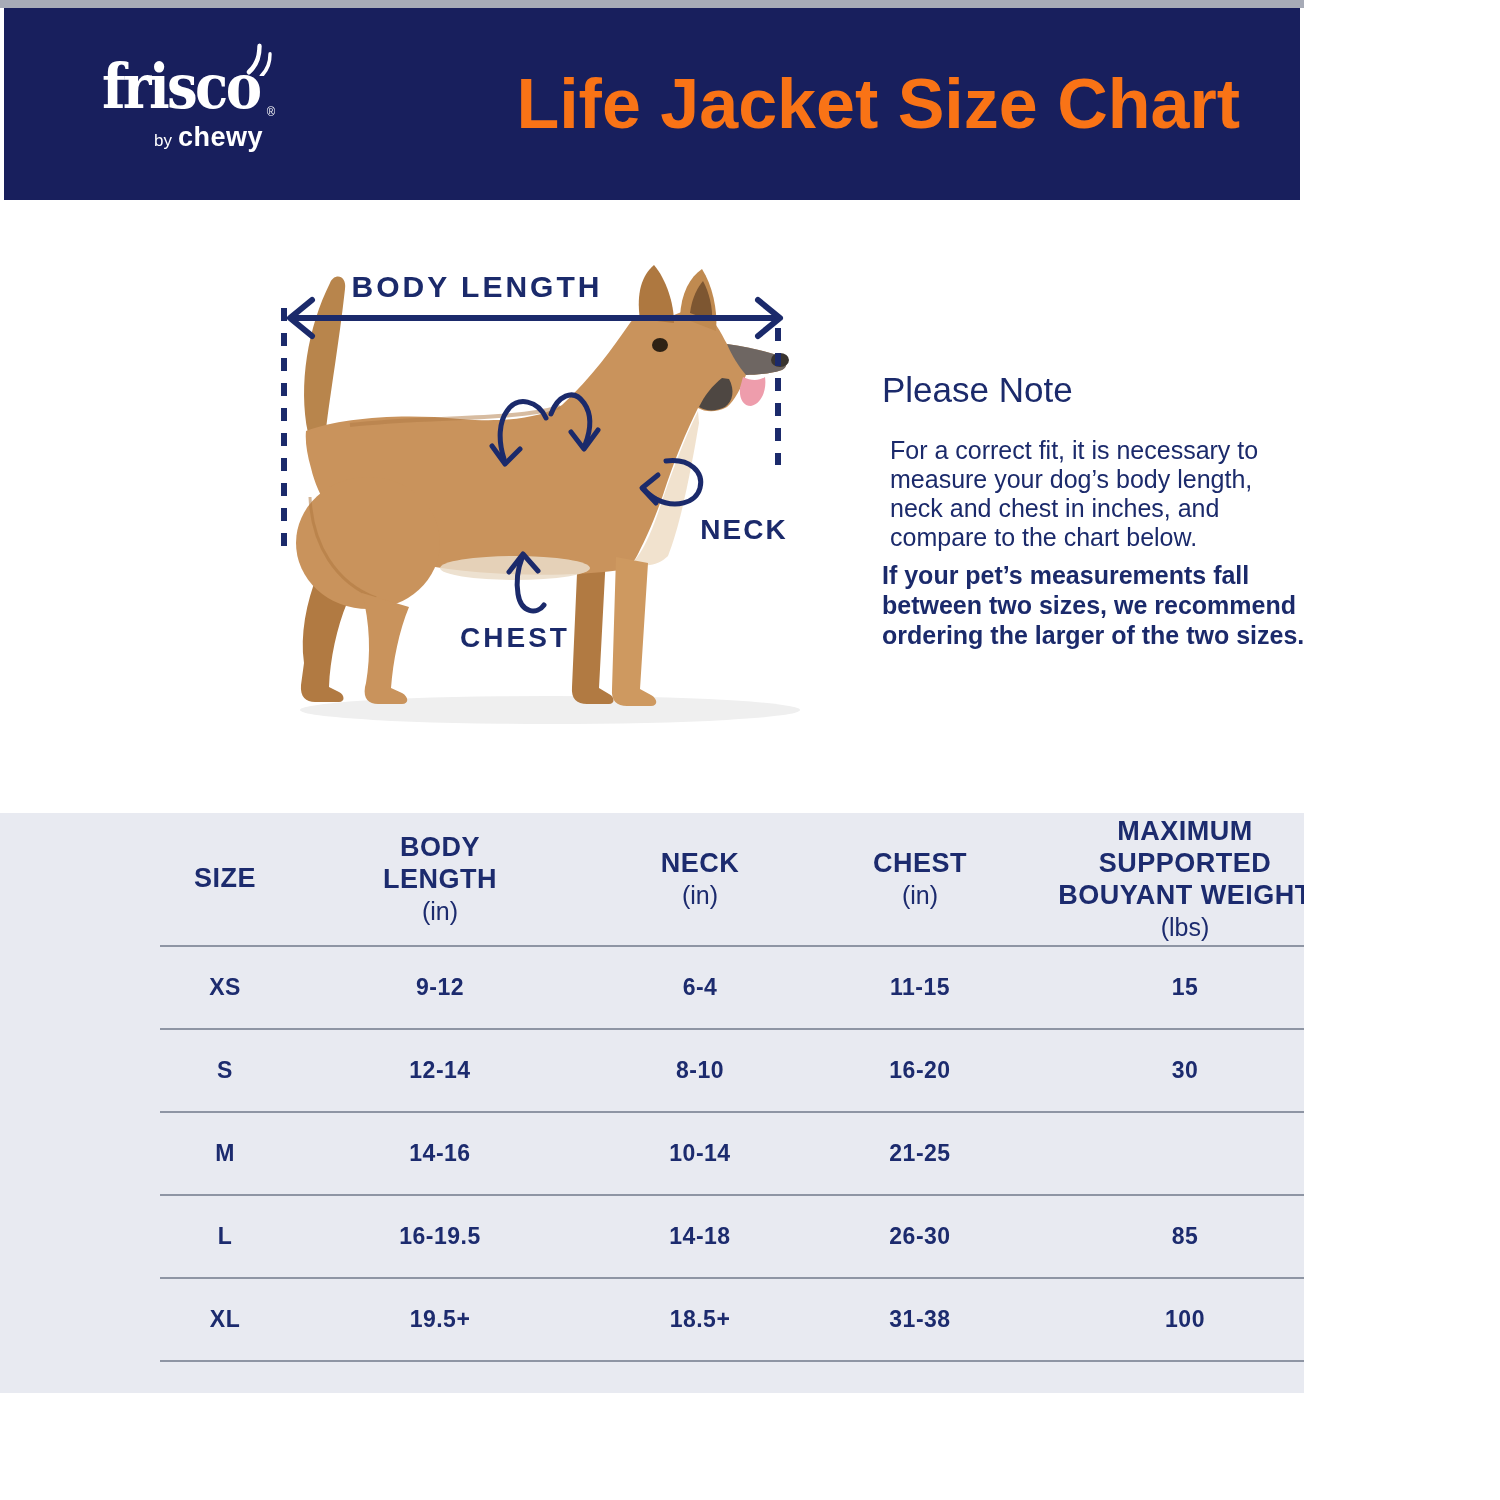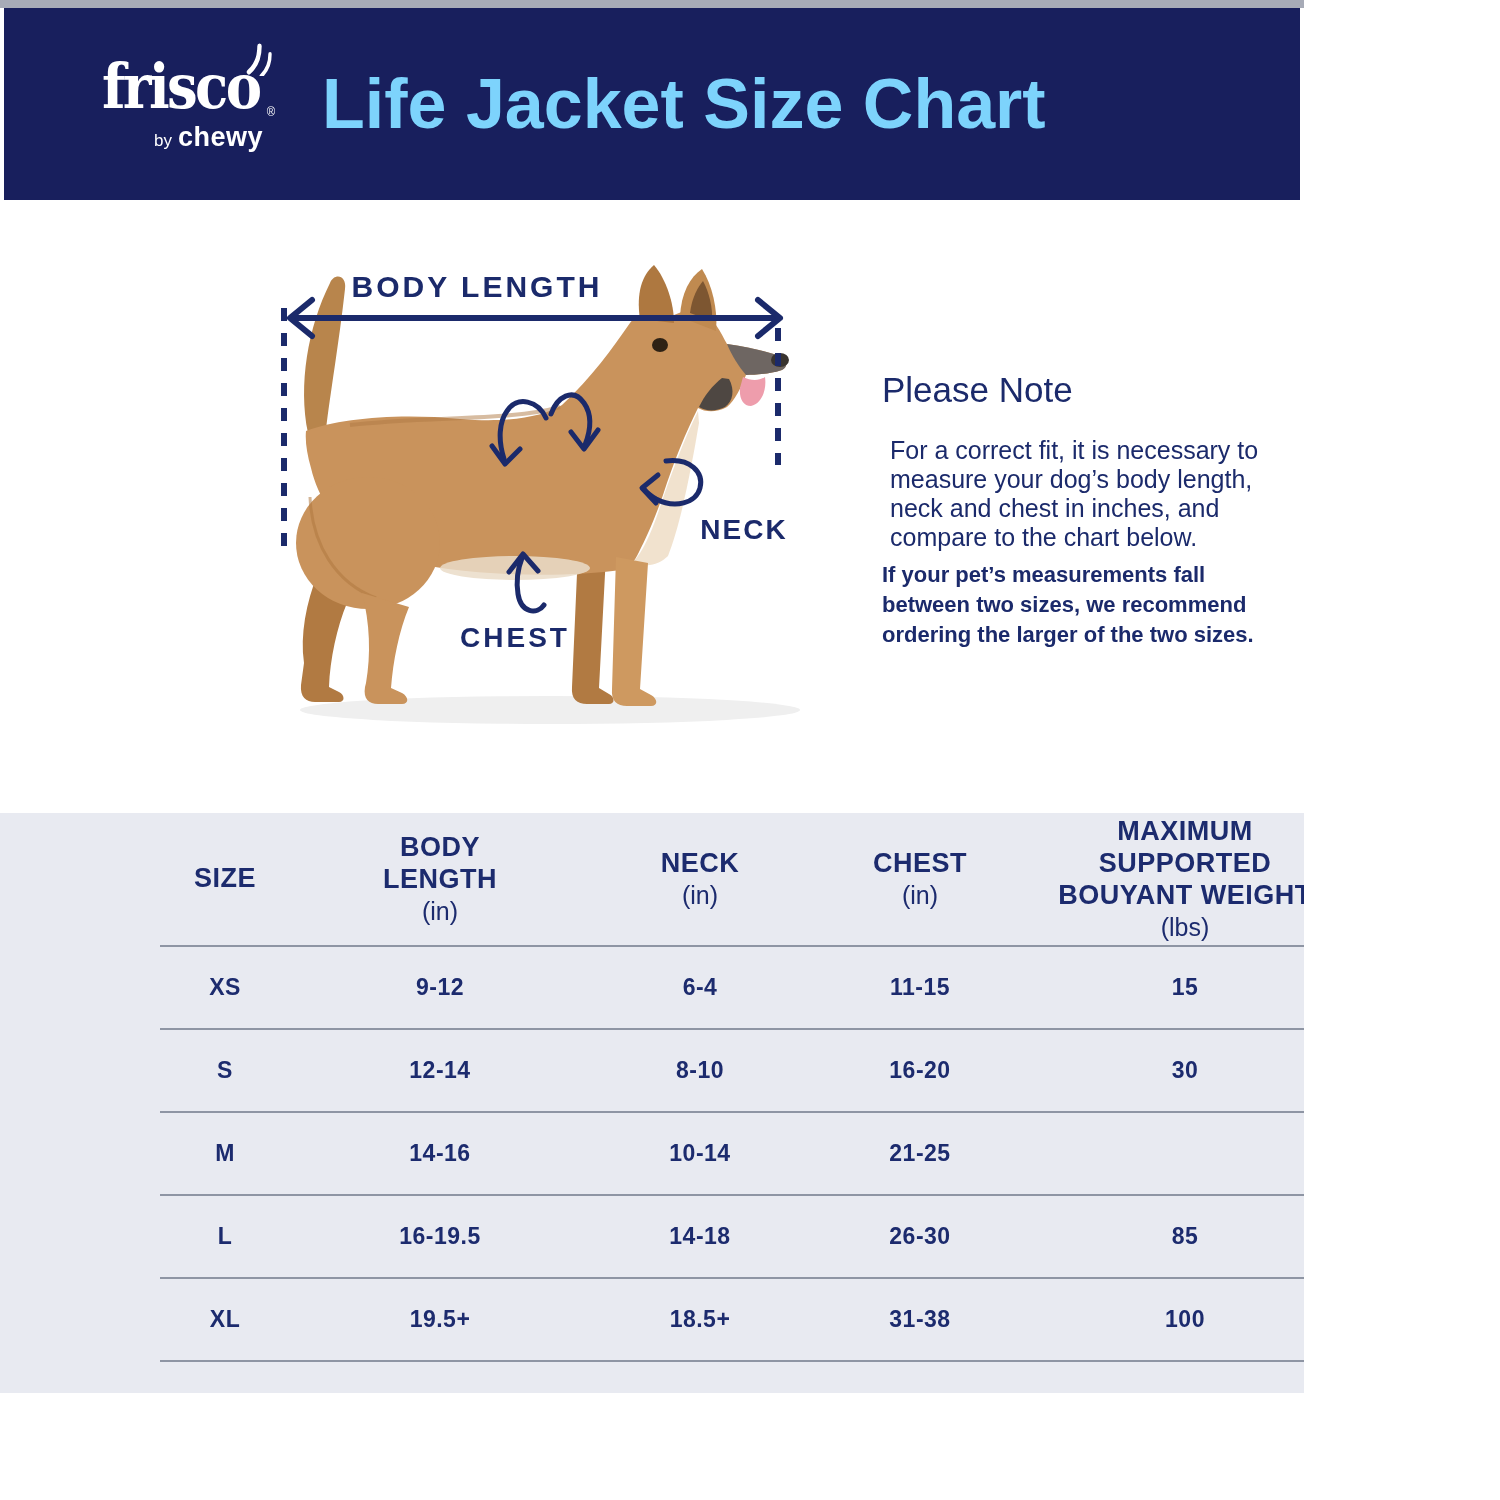--- a/index.html
+++ b/index.html
@@ -18,30 +18,30 @@
     position:relative; width:max-content;
     font-family:"DejaVu Serif", serif; font-weight:bold; font-size:62px;
     letter-spacing:-3px; line-height:1; transform:scaleX(.88); transform-origin:left center;
   }
   .logo-reg { position:absolute; right:-18px; bottom:0px; font-family:"Liberation Sans", sans-serif; font-weight:normal; font-size:13px; letter-spacing:0; }
   .logo-swoosh { position:absolute; right:-14px; top:-16px; }
   .logo-byline { margin:4px 0 0 52px; display:flex; align-items:baseline; gap:6px; }
   .logo-by { font-size:17px; font-weight:normal; }
   .logo-chewy { font-size:27px; font-weight:bold; letter-spacing:.5px; }
   .title {
-    flex:1 1 auto; text-align:left; margin:0 60px 0 0;
-    color:#7dd3fc; font-size:70px; font-weight:bold; letter-spacing:0;
+    flex:1 1 auto; text-align:right; margin:0 60px 0 0;
+    color:#f97316; font-size:70px; font-weight:bold; letter-spacing:0;
   }
   
   .diagram-svg { position:absolute; left:250px; top:255px; width:640px; height:510px; }
   .diagram-svg text { font-family:"Liberation Sans", sans-serif; font-weight:bold; fill:#1B2A6B; }
   .note { position:absolute; left:882px; top:370px; width:500px; color:#1B2A6B; }
   .note-title { margin:0 0 26px 0; font-size:35px; font-weight:normal; }
   .note-body { margin:8px; font-size:25px; line-height:29px; white-space:pre-line; }
-  .note-bold { margin:4px 0 0 0; font-size:22px; line-height:30px; font-weight:bold; white-space:pre-line; }
+  .note-bold { margin:4px 0 0 0; font-size:25px; line-height:30px; font-weight:bold; white-space:pre-line; }
   
   .table-section {
     position:absolute; top:813px; left:0; width:1500px; height:580px;
     background:#E8EAF1; color:#1C2B6E;
   }
   .size-table { position:absolute; left:160px; top:0; width:1180px; }
   .trow {
     display:grid; grid-template-columns:130px 300px 220px 220px 310px;
     align-items:center; text-align:center;
   }

